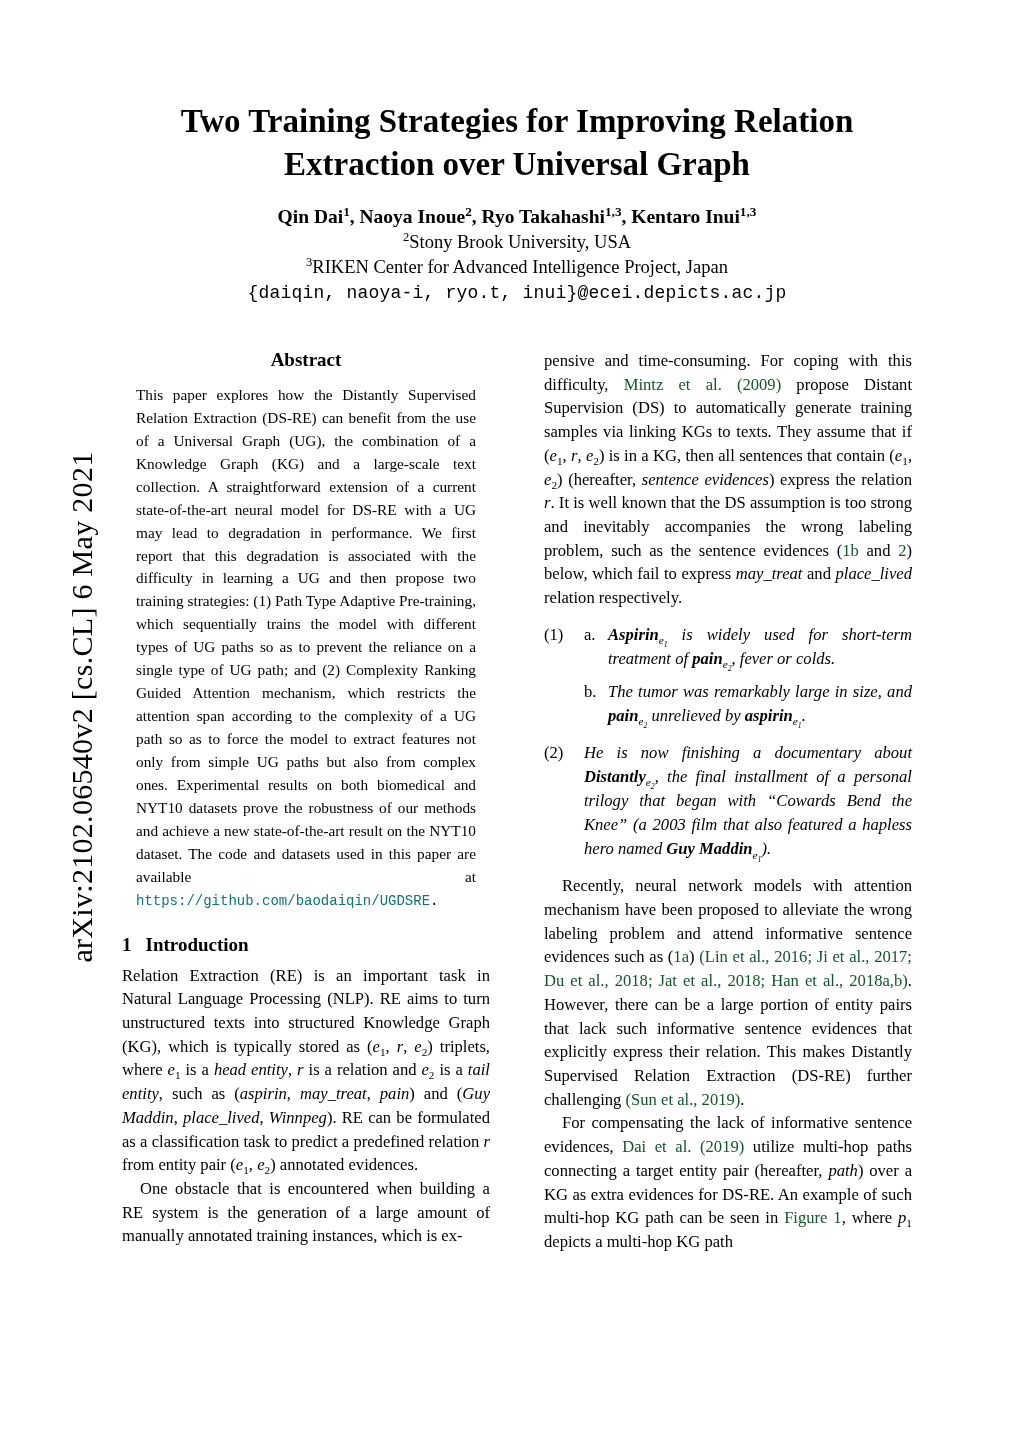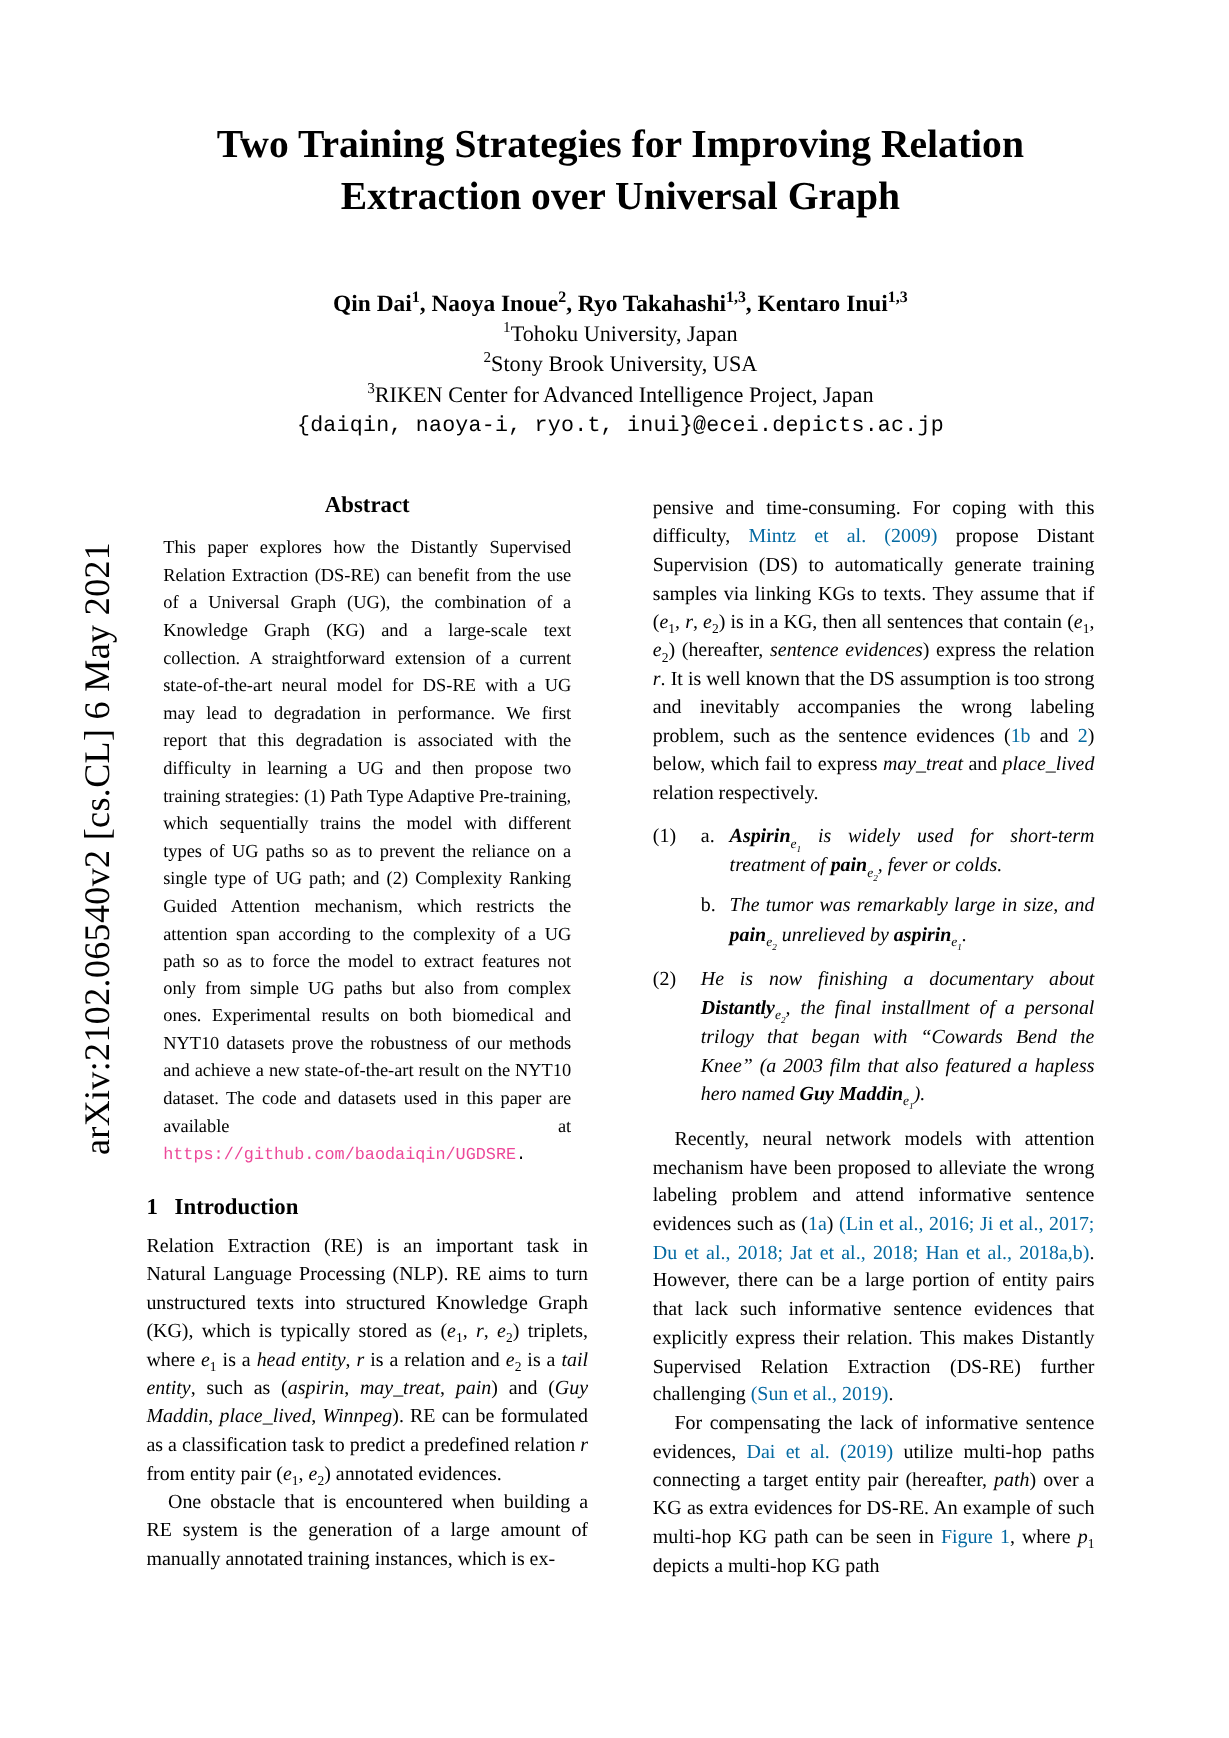--- a/index.html
+++ b/index.html
@@ -47,21 +47,21 @@
   .title {
     font-size: 33px;
     font-weight: bold;
     text-align: center;
     line-height: 1.3;
     margin: 0 0 0 0;
     padding: 0 5px;
   }
 
   .authors {
-    margin-top: 55px;
+    margin-top: 18px;
     text-align: center;
     font-size: 19.5px;
     font-weight: bold;
     line-height: 1.34;
   }
   .affil {
     text-align: center;
     font-size: 18.5px;
     font-weight: normal;
     line-height: 1.38;
@@ -109,22 +109,22 @@
     line-height: 1.43;
     text-align: justify;
     text-justify: inter-word;
     margin: 0;
   }
   p.body + p.body { text-indent: 18px; }
   .mono {
     font-family: "Liberation Mono", monospace;
     font-size: 14px;
   }
-  .link { color: #0369a1; }
-  .urlink { color: #ec4899; }
+  .link { color: #14532d; }
+  .urlink { color: #0f766e; }
   .it { font-style: italic; }
   .bi { font-style: italic; font-weight: bold; }
 
   .example {
     font-size: 16.6px;
     line-height: 1.45;
     display: flex;
     margin-top: 13px;
   }
   .ex-num { width: 40px; flex: 0 0 40px; text-align: left; }
@@ -141,21 +141,20 @@
 
   <div class="arxiv-stamp">arXiv:2102.06540v2  [cs.CL]  6 May 2021</div>
 
   <div class="content">
 
     <div class="title">Two Training Strategies for Improving Relation Extraction over Universal Graph</div>
 
     <div class="authors">
       Qin Dai<sup>1</sup>, Naoya Inoue<sup>2</sup>, Ryo Takahashi<sup>1,3</sup>, Kentaro Inui<sup>1,3</sup>
     </div>
-    <div class="affil"><sup>1</sup>Tohoku University, Japan</div>
     <div class="affil"><sup>2</sup>Stony Brook University, USA</div>
     <div class="affil"><sup>3</sup>RIKEN Center for Advanced Intelligence Project, Japan</div>
     <div class="email">{daiqin, naoya-i, ryo.t, inui}@ecei.depicts.ac.jp</div>
 
     <div class="columns">
 
       <div class="col">
 
         <div class="abstract-head">Abstract</div>
         <div class="abstract-body">

